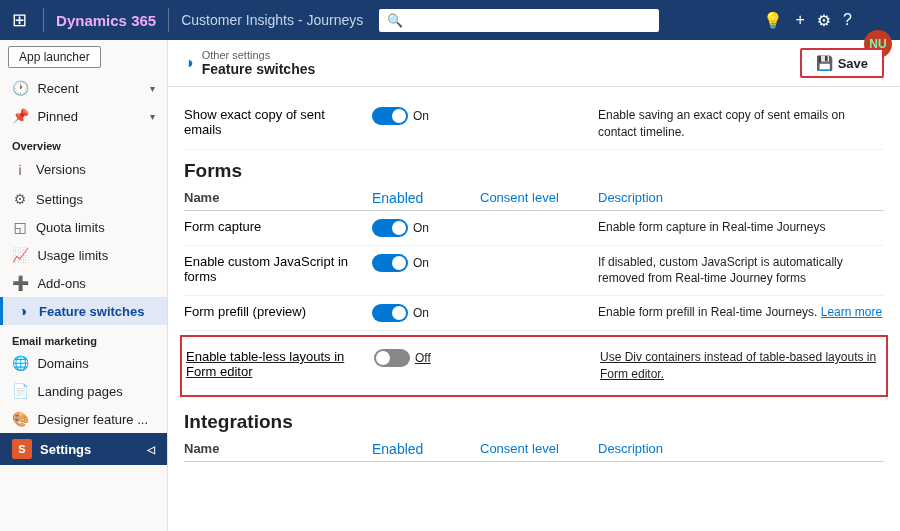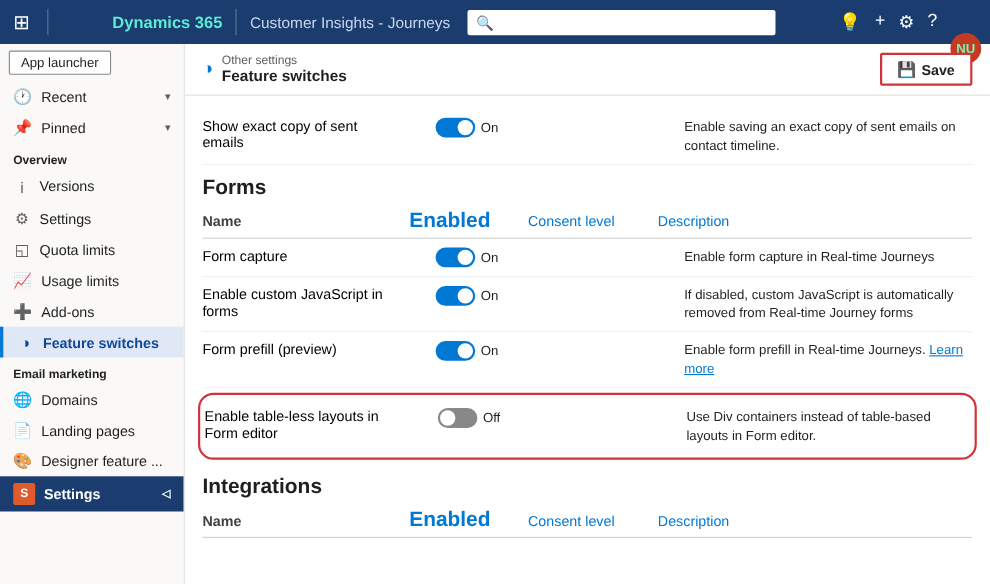--- a/index.html
+++ b/index.html
@@ -10,21 +10,21 @@
       display: flex;
       align-items: center;
       background: #1a3c6e;
       height: 40px;
       padding: 0 8px;
       gap: 8px;
       color: #fff;
     }
     .topbar-grid-icon { color: #fff; font-size: 18px; cursor: pointer; padding: 4px; }
     .topbar-divider { width: 1px; height: 24px; background: rgba(255,255,255,0.3); margin: 0 4px; }
-    .topbar-brand { font-size: 15px; font-weight: 600; color: #5eead4; white-space: nowrap; margin-left: 46px; }
+    .topbar-brand { font-size: 15px; font-weight: 600; color: #f0abfc; white-space: nowrap; }
     .topbar-app { font-size: 14px; color: #c8d6eb; white-space: nowrap; }
     .topbar-search {
       flex: 1;
       max-width: 280px;
       display: flex;
       align-items: center;
       background: #fff;
       border-radius: 2px;
       padding: 4px 8px;
       gap: 6px;
@@ -128,61 +128,62 @@
     .content { padding: 12px 16px; }
 
     
     .feature-row {
       display: flex; align-items: flex-start;
       padding: 8px 0;
       border-bottom: 1px solid #f0f0f0;
       gap: 8px;
     }
     .feature-name { width: 180px; min-width: 180px; font-size: 13px; color: #000000; padding-right: 8px; }
-    .feature-enabled { width: 100px; min-width: 100px; display: flex; align-items: center; gap: 6px; margin-left: 24px; }
+    .feature-enabled { width: 100px; min-width: 100px; display: flex; align-items: center; gap: 6px; }
     .feature-consent { width: 110px; min-width: 110px; color: #0078d4; font-size: 13px; }
     .feature-desc { flex: 1; font-size: 12px; color: #1f1f1f; line-height: 1.4; }
 
     
     .section-header {
       display: flex; align-items: center;
       padding: 10px 0 4px;
     }
     .section-title { font-size: 19px; font-weight: 700; color: #1f1f1f; }
 
     
     .col-headers {
       display: flex; align-items: center;
       padding: 4px 0;
       border-bottom: 1px solid #d0d0d0;
       gap: 8px;
     }
     .col-name { width: 180px; min-width: 180px; font-size: 13px; font-weight: 700; color: #404040; }
-    .col-enabled { width: 100px; min-width: 100px; font-size: 19px; font-weight: 700; color: #0078d4; }
+    .col-enabled { width: 100px; min-width: 100px; font-size: 14px; font-weight: 400; color: #0078d4; }
     .col-consent { width: 110px; min-width: 110px; font-size: 13px; font-weight: 400; color: #0078d4; }
     .col-desc { flex: 1; font-size: 13px; font-weight: 400; color: #0078d4; }
 
     
     .toggle { display: inline-flex; align-items: center; gap: 5px; cursor: pointer; }
     .toggle-track {
       width: 36px; height: 18px; border-radius: 10px;
       display: flex; align-items: center; padding: 2px;
       transition: background 0.2s;
     }
     .toggle-track.on { background: #0078d4; justify-content: flex-end; }
     .toggle-track.off { background: #8a8886; justify-content: flex-start; }
     .toggle-thumb { width: 14px; height: 14px; border-radius: 50%; background: #fff; }
     .toggle-label { font-size: 12px; color: #1f1f1f; }
 
     
     .highlight-box {
       border: 2px solid #d13438;
-      border-radius: 14px;
+      border-radius: 0;
       margin: 4px -4px;
       padding: 4px;
+      text-decoration: underline;
     }
 
     
     .learn-more { color: #0078d4; text-decoration: underline; cursor: pointer; }
 
     
     ::-webkit-scrollbar { width: 6px; }
     ::-webkit-scrollbar-thumb { background: #c8c6c4; border-radius: 3px; }
   </style>
 </head>

